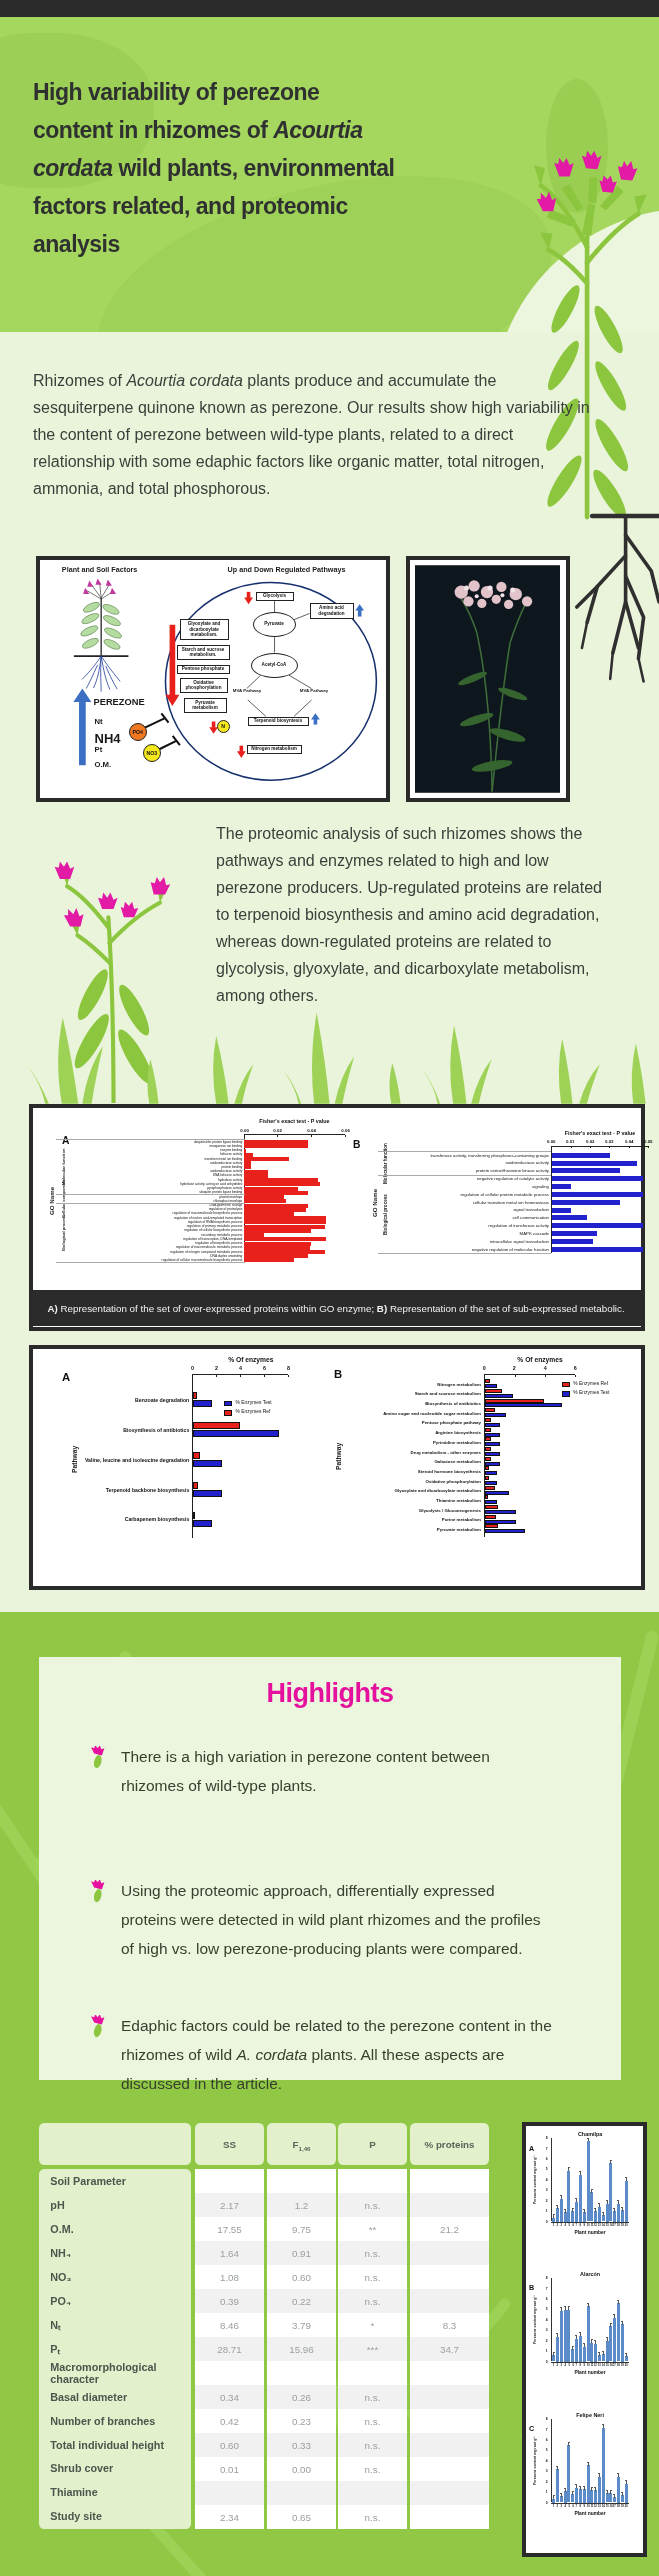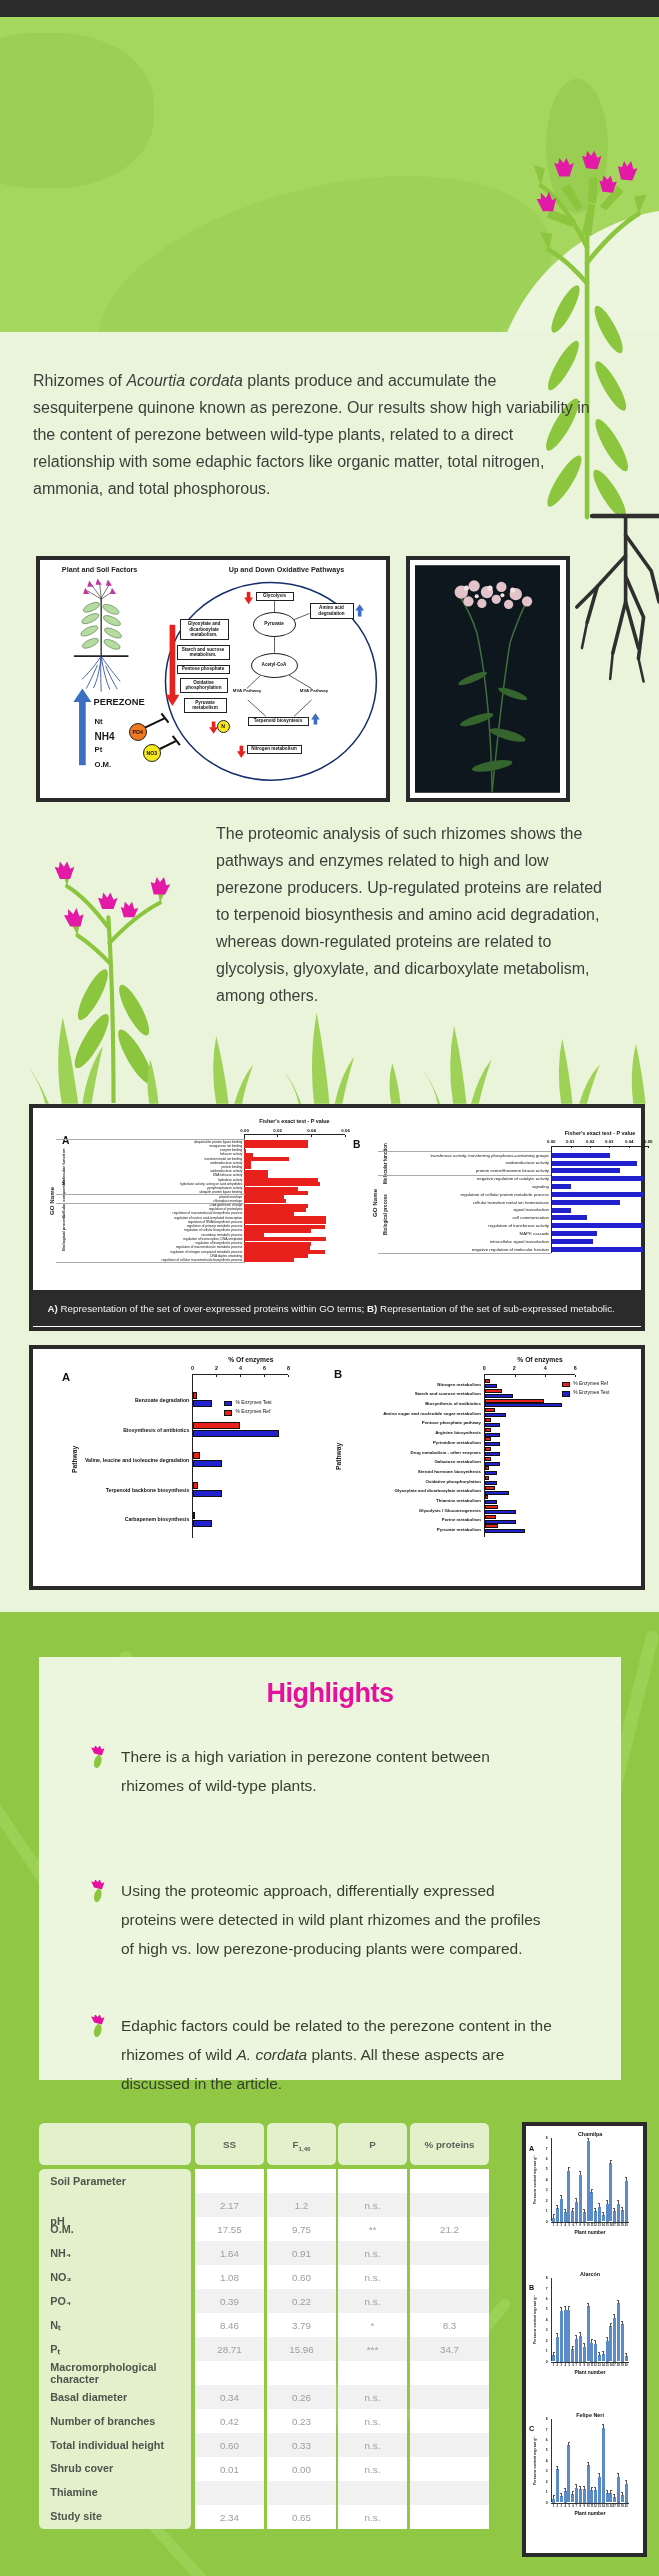--- a/index.html
+++ b/index.html
@@ -55,20 +55,21 @@
 
 <div id="poster">
 
   <div class="abs" id="topbar"></div>
 
   <div class="abs" id="hero">
     <div class="hero-blob" style="left:-62px;top:15.5px;width:216px;height:155px;border-radius:45%;opacity:.8"></div>
     <div class="hero-blob" style="left:546px;top:62px;width:62px;height:134px;opacity:.9"></div>
     <div class="hero-blob" style="left:93px;top:170px;width:464px;height:216px;border-radius:50%;transform:rotate(-14deg);opacity:.55"></div>
     <div id="hero-circle"></div>
+    <h1 id="page-title"><span>High variability of perezone content in rhizomes of </span><span class="it">Acourtia cordata</span><span> wild plants, environmental factors related, and proteomic analysis</span></h1>
   </div>
 
   <div class="abs" id="cream"></div>
 
   <svg class="abs" style="left:510px;top:41px" width="149" height="649" viewBox="0 0 290 1260">
     <g stroke="#8cc63e" stroke-width="9" fill="none" stroke-linecap="round">
       <path d="M150 380 C150 600 150 800 150 925"></path>
       <path d="M150 400 C120 340 90 300 60 280"></path>
         <path d="M150 430 C190 380 225 350 250 335"></path>
       <path d="M150 470 C115 430 95 415 75 405"></path>
@@ -193,24 +194,24 @@
             <path d="M325 321 L333.5 334 L342 321 z" fill="#e8211d"></path>
           <rect x="384" y="357" width="7" height="12" fill="#e8211d"></rect>
             <path d="M379 368 L387.5 381 L396 368 z" fill="#e8211d"></path>
           <rect x="614" y="92" width="7" height="14" fill="#3b6fc4"></rect>
             <path d="M609 94 L617.5 82 L626 94 z" fill="#3b6fc4"></path>
           <rect x="528" y="304" width="7" height="12" fill="#3b6fc4"></rect>
             <path d="M523 306 L531.5 294 L540 306 z" fill="#3b6fc4"></path>
         </g>
       </svg>
       <div class="dg" style="left:4.1px;top:3.1px;width:108px;text-align:center;font-size:7.2px">Plant and Soil Factors</div>
-      <div class="dg" style="left:165px;top:3.1px;width:160px;text-align:center;font-size:7.2px">Up and Down Oxidative Pathways</div>
+      <div class="dg" style="left:165px;top:3.1px;width:160px;text-align:center;font-size:7.2px">Up and Down Regulated Pathways</div>
       <div class="dg" style="left:52px;top:135px;font-size:9.3px">PEREZONE</div>
       <div class="dg" style="left:53px;top:155px;font-size:7.7px">Nt</div>
-      <div class="dg" style="left:53px;top:169px;font-size:10px">NH4</div>
+      <div class="dg" style="left:53px;top:169px;font-size:13px">NH4</div>
       <div class="dg" style="left:53px;top:183px;font-size:7.7px">Pt</div>
       <div class="dg" style="left:53px;top:198px;font-size:7.7px">O.M.</div>
       <div class="dbox" style="left:214px;top:30px;width:38px;height:9.3px">Glycolysis</div>
       <div class="dbox dellipse" style="left:211px;top:50px;width:43px;height:25px;background:#fff">Pyruvate</div>
       <div class="dbox" style="left:268px;top:41px;width:44px;height:16.5px">Amino acid degradation</div>
       <div class="dbox" style="left:138px;top:57px;width:49px;height:21.6px">Glyoxylate and dicarboxylate metabolism.</div>
       <div class="dbox" style="left:135px;top:83px;width:53px;height:15.5px">Starch and sucrose metabolism.</div>
       <div class="dbox" style="left:135px;top:103px;width:53px;height:9.3px">Pentose phosphate</div>
       <div class="dbox" style="left:138px;top:116px;width:48px;height:15.5px">Oxidative phosphorylation</div>
       <div class="dbox" style="left:142px;top:136px;width:43px;height:15.5px">Pyruvate metabolism</div>
@@ -439,21 +440,21 @@
           <div style="position: absolute; left: 182px; top: 118px; width: 91px; height: 5.7px; background: rgb(33, 33, 205);"></div>
           <span class="vlab" style="font-size: 4.6px; left: 13.4px; top: 55px;">Molecular function</span>
           <span class="vlab" style="font-size: 4.6px; left: 13.4px; top: 106px;">Biological  process</span>
           <div style="position: absolute; left: 8.2px; top: 46px; width: 173px; height: 0.5px; background: rgb(170, 170, 170);"></div>
           <div style="position: absolute; left: 8.2px; top: 124px; width: 173px; height: 0.5px; background: rgb(170, 170, 170);"></div>
           <div style="position: absolute; left: 8.2px; top: 22px; width: 173px; height: 0.5px; background: rgb(170, 170, 170);"></div>
           <span class="vlab" style="font-size: 6.2px; left: 1px; top: 88px;">GO Name</span>
         </div>
     </div>
     <div class="fig-caption" style="top:182px;height:36px">
-      <span><b>A)</b><span> Representation of the set of over-expressed proteins within GO terms; </span><b>B)</b><span> Representation of the set of sub-expressed metabolic.</span></span>
+      <span><b>A)</b><span> Representation of the set of over-expressed proteins within GO enzyme; </span><b>B)</b><span> Representation of the set of sub-expressed metabolic.</span></span>
     </div>
   </div>
 
   <div class="figcard" style="left:29px;top:1345px;width:616px;height:245px">
     <div style="position:relative;width:608px;height:193px;background:#fff">
       <div class="pletter" style="left:29px;top:21.6px;font-size:11.3px">A</div>
       <div class="pletter" style="left:301px;top:18.5px;font-size:11.3px">B</div>
       <div class="chart" style="left:10.3px;top:5.2px;width:283px;height:185px">
           <div style="position: absolute; left: 134px; top: 2.1px; width: 147px; text-align: center; font-weight: bold; font-size: 6.7px; color: rgb(17, 17, 17);">% Of enzymes</div>
           <div style="position: absolute; left: 142px; top: 11.3px; width: 14.4px; text-align: center; font-size: 5.4px; font-weight: bold; color: rgb(17, 17, 17);">0</div>
@@ -608,21 +609,21 @@
           <span style="font-size:6.2px;transform:translateY(3.6px)">1,46</span>
         </div>
       <div class="chip" style="left:299px;top:0;width:69px;height:42px">
           <span>P</span>
         </div>
       <div class="chip" style="left:371px;top:0;width:79px;height:42px">
           <span>% proteins</span>
         </div>
       <div id="tbl-labelcol">
           <div class="tlabel" style="top: 0px; height: 24px; width: 134px;">Soil Parameter</div>
-          <div class="tlabel" style="top: 40px; height: 24px; width: 134px; text-align: center;">pH</div>
+          <div class="tlabel" style="top: 24px; height: 24px; width: 134px; text-align: center;">pH</div>
           <div class="tlabel" style="top: 48px; height: 24px; width: 134px;">O.M.</div>
           <div class="tlabel" style="top: 72px; height: 24px; width: 134px;">NH₄</div>
           <div class="tlabel" style="top: 96px; height: 24px; width: 134px;">NO₃</div>
           <div class="tlabel" style="top: 120px; height: 24px; width: 134px;">PO₄</div>
           <div class="tlabel" style="top: 144px; height: 24px; width: 134px;">Nₜ</div>
           <div class="tlabel" style="top: 168px; height: 24px; width: 134px;">Pₜ</div>
           <div class="tlabel" style="top: 192px; height: 24px; width: 134px;">Macromorphological character</div>
           <div class="tlabel" style="top: 216px; height: 24px; width: 134px;">Basal diameter</div>
           <div class="tlabel" style="top: 240px; height: 24px; width: 134px;">Number of branches</div>
           <div class="tlabel" style="top: 264px; height: 24px; width: 134px;">Total individual height</div>

